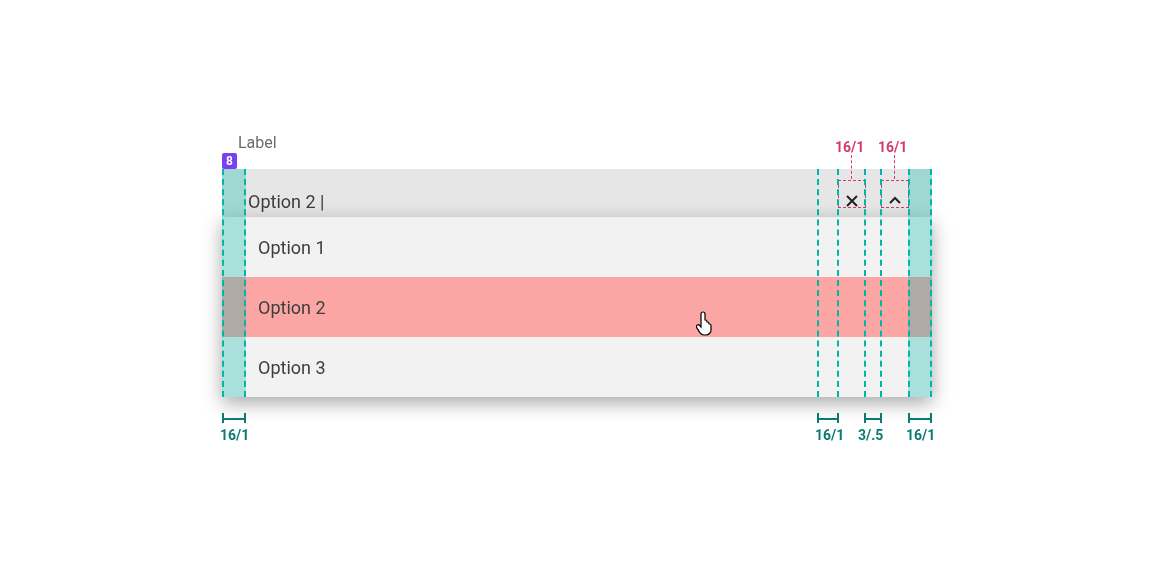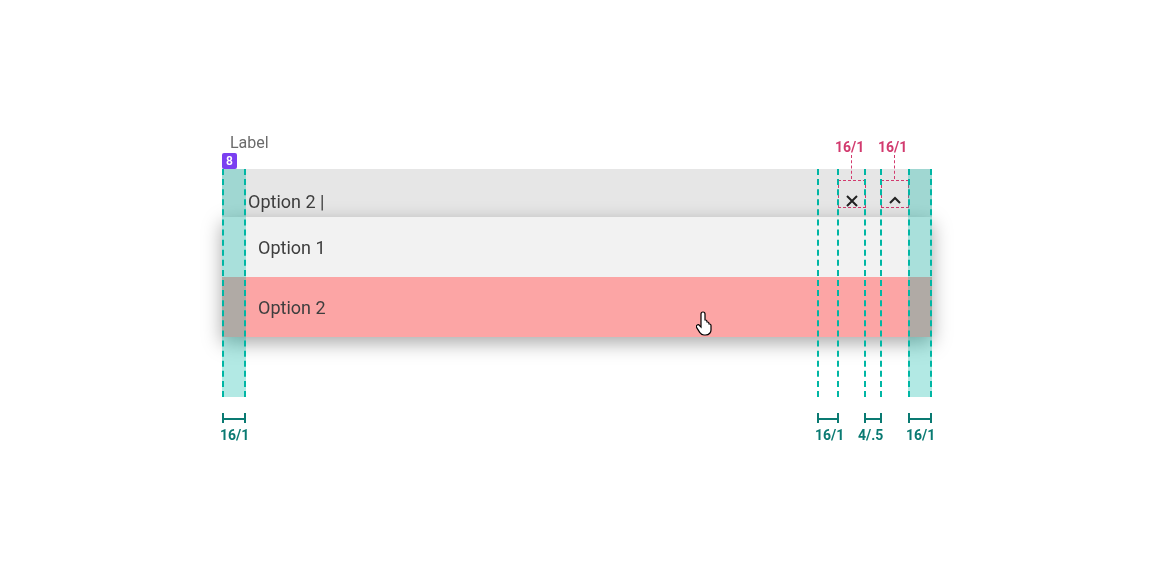--- a/index.html
+++ b/index.html
@@ -1,17 +1,17 @@
 <!DOCTYPE html>
 <html><head>
 <meta charset="utf-8">
 <style>
   html,body{margin:0;padding:0;width:1152px;height:576px;background:#fff;font-family:-apple-system,BlinkMacSystemFont,"Segoe UI",Roboto,Helvetica,Arial,sans-serif;}
   .stage{position:absolute;left:222px;top:133px;width:710px;}
-  .label{position:absolute;left:8px;top:0;font-size:16px;color:#6b6b6b;}
+  .label{position:absolute;left:16px;top:0;font-size:16px;color:#6b6b6b;}
   .badge{position:absolute;left:0;top:20px;background:#7a3ff1;color:#fff;font-size:12px;font-weight:600;line-height:1;padding:2px 4px;border-radius:2px;}
   .input-row{position:absolute;left:0;top:36px;width:710px;height:64px;background:#e6e6e6;display:flex;align-items:center;box-sizing:border-box;}
   .input-text{margin-left:26px;font-size:18px;color:#3e3e3e;flex:1;}
   .icon-box{width:24px;height:24px;display:flex;align-items:center;justify-content:center;position:relative;}
   .icon-x{position:absolute;left:618px;}
   .icon-chev{position:absolute;left:661px;}
   .icon-box svg{display:block;}
   .pink-box{position:absolute;border:1px dashed #d23a6e;pointer-events:none;}
   .dropdown{position:absolute;left:0;top:84px;width:710px;box-shadow:0 6px 18px rgba(0,0,0,.34);}
   .option{height:60px;display:flex;align-items:center;padding-left:36px;font-size:18px;color:#3e3e3e;cursor:pointer;}
@@ -60,20 +60,23 @@
   <div style="position:absolute;left:629px;top:22px;height:24px;border-left:1.5px dashed #d23a6e;"></div>
   <div style="position:absolute;left:672px;top:22px;height:24px;border-left:1.5px dashed #d23a6e;"></div>
 
   <div class="dropdown">
     <div class="option opt0">
         <span>Option 1</span>
       </div>
     <div class="option opt1">
         <span>Option 2</span>
       </div>
+    <div class="option opt2">
+        <span>Option 3</span>
+      </div>
   </div>
 
   <div class="vg fill" style="left:0;top:36px;width:24px;height:228px;"></div>
   <div class="vg" style="left:595px;top:36px;width:22px;height:228px;"></div>
   <div class="vg" style="left:642px;top:36px;width:18px;height:228px;"></div>
   <div class="vg fill" style="left:686px;top:36px;width:24px;height:228px;"></div>
 
   <div class="spacer-row" style="top:276px;">
     <div class="sp" style="left:0;width:24px;">
         <span class="cap"></span>
@@ -87,21 +90,21 @@
         <span class="bar"></span>
         <span class="capR"></span>
       </div>
     <div class="sp-label" style="left:593px;">16/1</div>
 
     <div class="sp" style="left:642px;width:18px;">
         <span class="cap"></span>
         <span class="bar"></span>
         <span class="capR"></span>
       </div>
-    <div class="sp-label" style="left:636px;">4/.5</div>
+    <div class="sp-label" style="left:636px;">3/.5</div>
 
     <div class="sp" style="left:686px;width:24px;">
         <span class="cap"></span>
         <span class="bar"></span>
         <span class="capR"></span>
       </div>
     <div class="sp-label" style="left:684px;">16/1</div>
   </div>
 
   <svg class="cursor" style="left:474px;top:178px;" width="22" height="26" viewBox="0 0 22 26">

